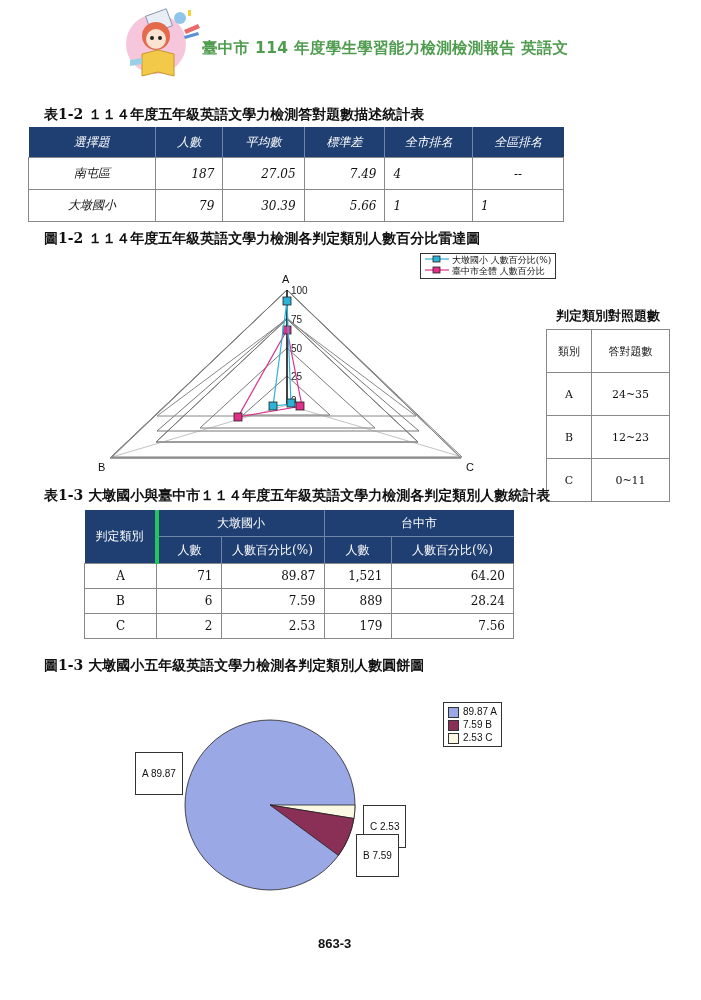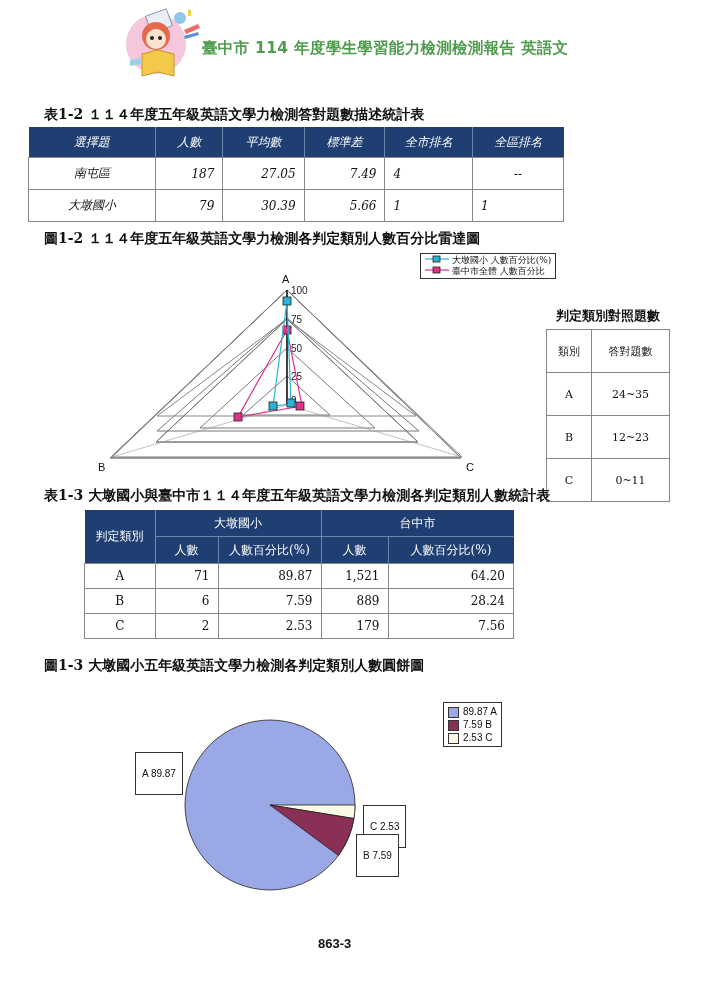--- a/index.html
+++ b/index.html
@@ -180,21 +180,21 @@
     <td class="c">C</td>
     <td class="c">0~11</td>
   </tr>
 </tbody>
   </table>
 
 <div class="abs caption" style="left:44px; top:487px;">表1-3 大墩國小與臺中市１１４年度五年級英語文學力檢測各判定類別人數統計表</div>
 <table class="abs t13" style="left:84px; top:510px; width:430px;">
   <thead>
     <tr>
-      <th rowspan="2" style="width:68px; border-right:1px solid #22c55e;">判定類別</th>
+      <th rowspan="2" style="width:68px; border-right:4px solid #22c55e;">判定類別</th>
       <th colspan="2" style="border-bottom:1px solid #6e84a8;">大墩國小</th>
       <th colspan="2" style="border-bottom:1px solid #6e84a8;">台中市</th>
     </tr>
     <tr>
       <th style="width:60px;">人數</th>
       <th style="width:100px;">人數百分比(%)</th>
       <th style="width:64px;">人數</th>
       <th>人數百分比(%)</th>
     </tr>
   </thead>

